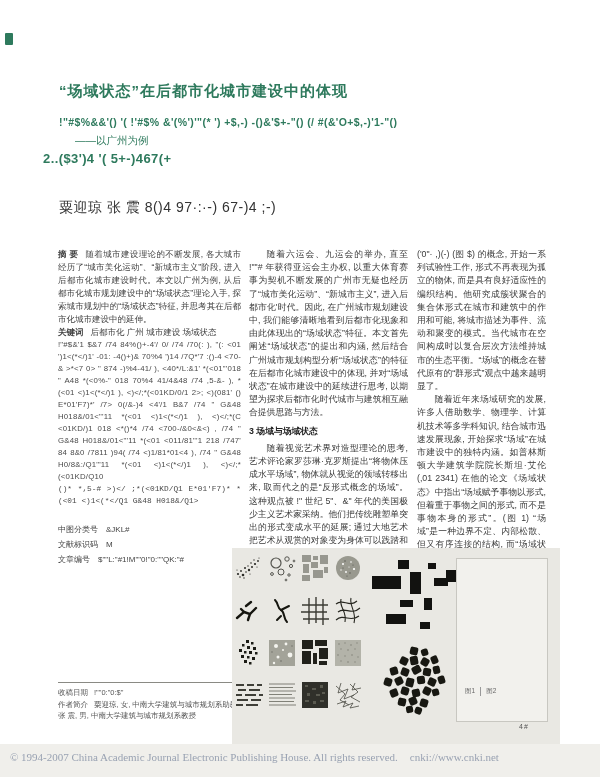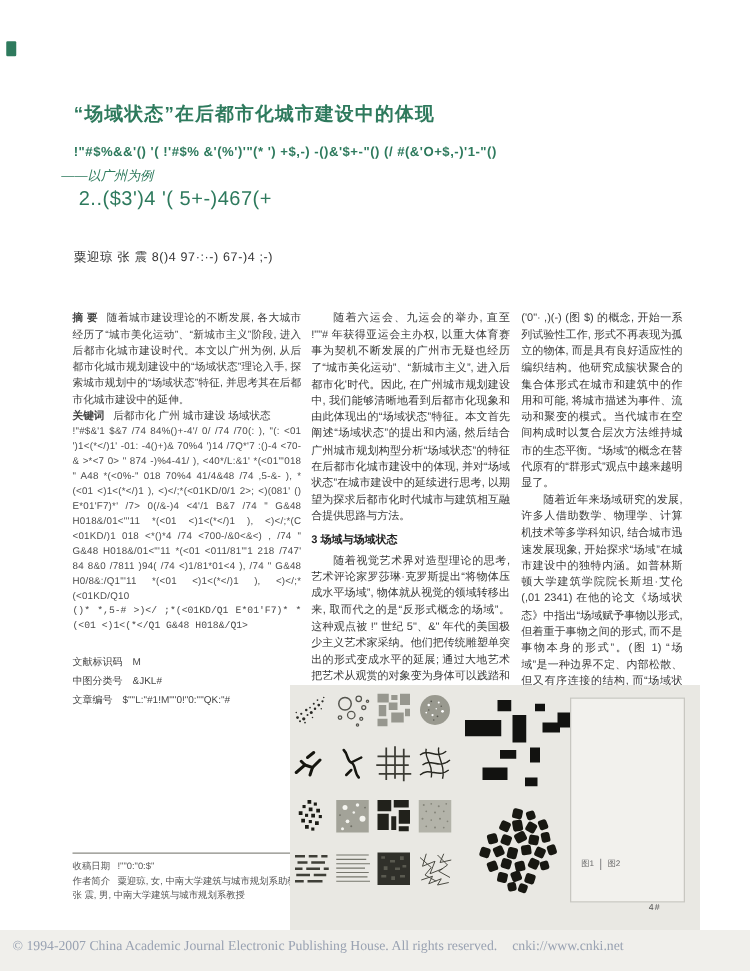--- a/index.html
+++ b/index.html
@@ -6,23 +6,23 @@
   body{
     width:600px;height:777px;position:relative;background:#ffffff;
     font-family:"Liberation Sans","DejaVu Sans",sans-serif;color:#3c3c3c;
     overflow:hidden;
   }
   .abs{position:absolute;}
   
   .corner-mark{left:5px;top:33px;width:8px;height:12px;background:#2e7a5d;border-radius:1px;}
   .title-cn{left:59px;top:82px;width:490px;font-size:15px;font-weight:bold;color:#2e7a5d;letter-spacing:1px;}
   .title-en{left:59px;top:116px;width:490px;font-size:10.5px;font-weight:bold;color:#2e7a5d;letter-spacing:0.4px;}
-  .sub-cn{left:49px;top:134px;font-size:10.5px;color:#2e7a5d;font-style:italic;}
-  .sub-en{left:63px;top:151px;font-size:16px;font-weight:400;color:#2e7a5d;letter-spacing:0.4px;}
-  .authors{left:59px;top:199px;font-size:10px;color:#333;letter-spacing:0.5px;}
+  .sub-cn{left:75px;top:134px;font-size:10.5px;color:#2e7a5d;}
+  .sub-en{left:43px;top:151px;font-size:13px;font-weight:700;color:#2e7a5d;letter-spacing:0.4px;}
+  .authors{left:59px;top:199px;font-size:14px;color:#333;letter-spacing:0.5px;}
   
   .col{text-align:justify;}
   .col p{margin:0;}
   .left-col{left:58px;top:248px;width:183px;font-size:8.5px;line-height:13px;color:#424242;}
   .mid-col{left:249px;top:248px;width:159px;height:300px;overflow:hidden;font-size:8.8px;line-height:13.2px;color:#3a3a3a;}
   .right-col{left:417px;top:248px;width:129px;height:302px;overflow:hidden;font-size:8.8px;line-height:13.2px;color:#3a3a3a;}
   .lbl{font-weight:bold;margin-right:7px;white-space:nowrap;}
   .kw{margin-top:14px;}
   .en-abs{margin-top:17px;font-size:7.8px;line-height:12px;color:#4a4a4a;letter-spacing:0.2px;}
   .en-kw{margin-top:13px;font-size:7.8px;line-height:12px;color:#4a4a4a;font-family:Liberation Mono, monospace;}
@@ -61,22 +61,22 @@
 <div class="abs sub-cn">——以广州为例</div>
 <div class="abs sub-en">2..($3')4 '( 5+-)467(+</div>
 <div class="abs authors">粟迎琼  张 震    8()4 97·:·-)    67-)4 ;-)</div>
 
 <div class="abs col left-col">
   <p><span class="lbl">摘  要</span><span>随着城市建设理论的不断发展, 各大城市经历了“城市美化运动”、“新城市主义”阶段, 进入后都市化城市建设时代。本文以广州为例, 从后都市化城市规划建设中的“场域状态”理论入手, 探索城市规划中的“场域状态”特征, 并思考其在后都市化城市建设中的延伸。</span></p>
   <p class="kw"><span class="lbl">关键词</span><span>后都市化  广州  城市建设  场域状态</span></p>
   <p class="en-abs">!"#$&amp;'1 $&amp;7 /74 84%()+-4'/ 0/ /74 /70(: ), "(: &lt;01 ')1&lt;(*&lt;/)1' -01: -4()+)&amp; 70%4 ')14 /7Q*'7 :()-4 &lt;70-&amp; &gt;*&lt;7 0&gt; " 874 -)%4-41/ ), &lt;40*/L:&amp;1' *(&lt;01"'018 " A48 *(&lt;0%-" 018 70%4 41/4&amp;48 /74 ,5-&amp;- ), *(&lt;01 &lt;)1&lt;(*&lt;/)1 ), &lt;)&lt;/;*(&lt;01KD/0/1 2&gt;; &lt;)(081' () E*01'F7)*' /7&gt; 0(/&amp;-)4 &lt;4'/1 B&amp;7 /74 " G&amp;48 H018&amp;/01&lt;"'11 *(&lt;01 &lt;)1&lt;(*&lt;/)1 ), &lt;)&lt;/;*(C &lt;01KD/)1 018 &lt;*()*4 /74 &lt;700-/&amp;0&lt;&amp;&lt;) , /74 " G&amp;48 H018&amp;/01&lt;"'11 *(&lt;01 &lt;011/81"'1 218 /747' 84 8&amp;0 /7811 )94( /74 &lt;)1/81*01&lt;4 ), /74 " G&amp;48 H0/8&amp;:/Q1"'11 *(&lt;01 &lt;)1&lt;(*&lt;/)1 ), &lt;)&lt;/;*(&lt;01KD/Q10</p>
   <p class="en-kw">()*  *,5-# &gt;)&lt;/ ;*(&lt;01KD/Q1   E*01'F7)*   *(&lt;01 &lt;)1&lt;(*&lt;/Q1   G&amp;48 H018&amp;/Q1&gt;</p>
   <div class="meta">
+    <div><span class="ml">中图分类号</span><span>&amp;JKL#</span></div>
     <div><span class="ml">文献标识码</span><span>M</span></div>
-    <div><span class="ml">中图分类号</span><span>&amp;JKL#</span></div>
     <div><span class="ml">文章编号</span><span>$""L:"#1!M""0!"0:""QK:"#</span></div>
   </div>
 </div>
 
 <div class="abs footnote">
   <div class="rule"></div>
   <div><span class="fl">收稿日期</span><span>!""0:"0:$"</span></div>
   <div><span class="fl">作者简介</span><span>粟迎琼, 女, 中南大学建筑与城市规划系助教  张 震, 男, 中南大学建筑与城市规划系教授</span></div>
 </div>
 

